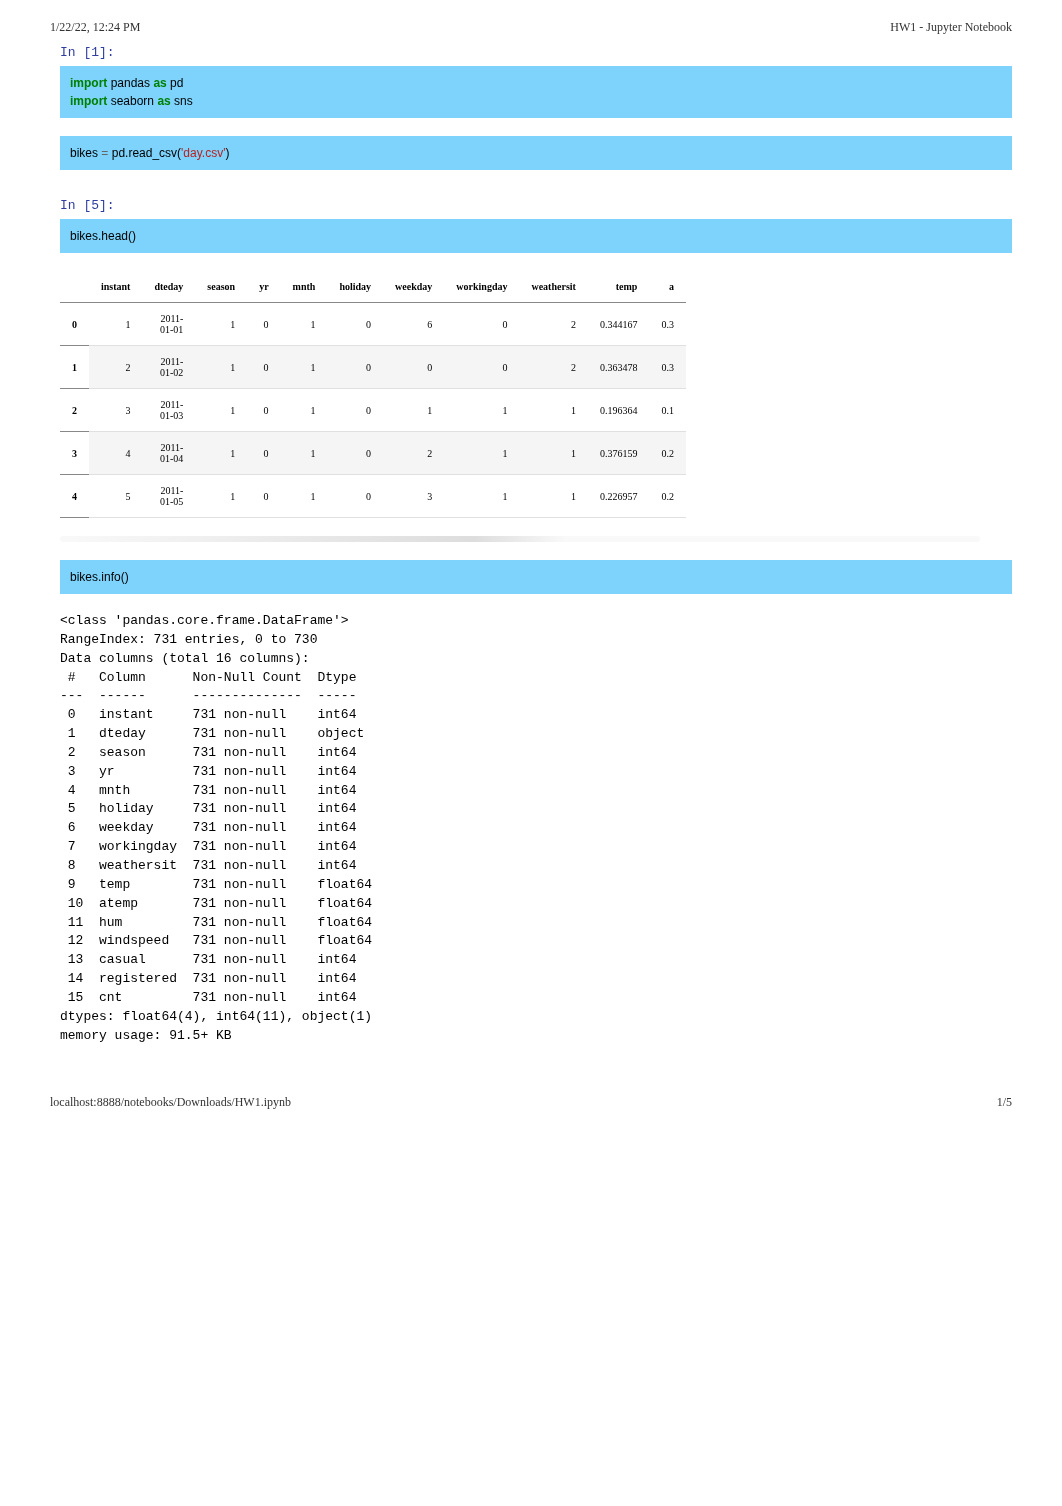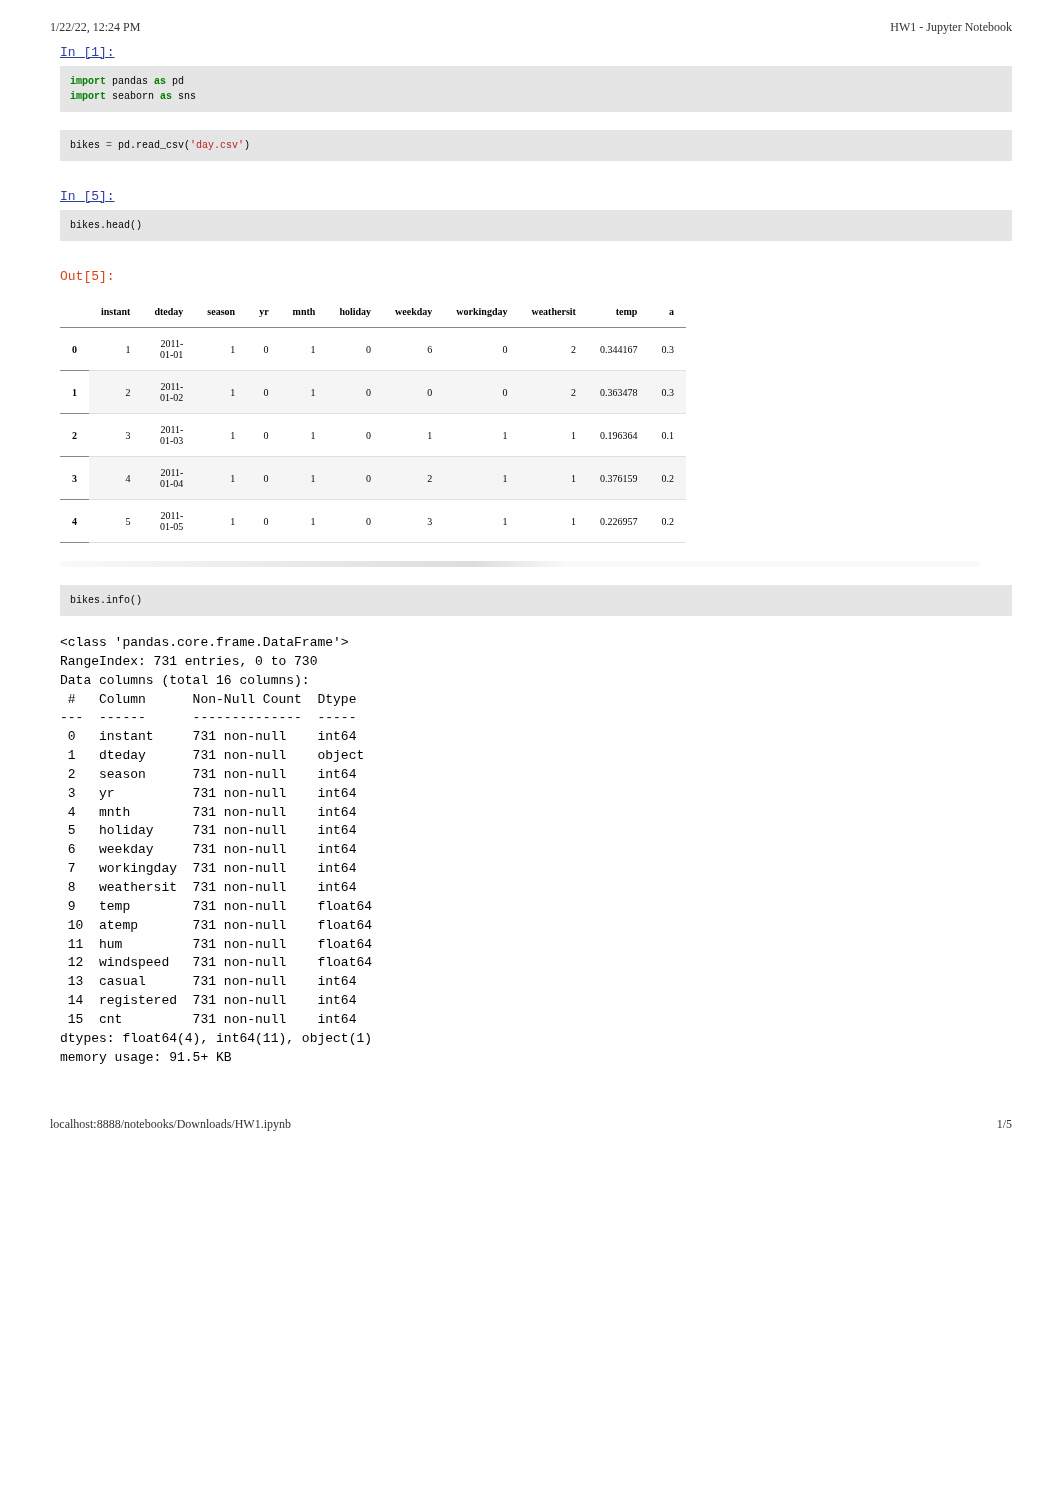--- a/index.html
+++ b/index.html
@@ -21,33 +21,32 @@
     color: #333;
   }
   .notebook {
     padding-left: 10px;
   }
   .prompt {
     color: #303F9F;
     font-family: Menlo, Monaco, 'Courier New', monospace;
     font-size: 13px;
     padding: 10px 0 6px 0;
-    text-decoration: underline;
   }
   .prompt-out {
     color: #D84315;
     font-family: Menlo, Monaco, 'Courier New', monospace;
     font-size: 13px;
     padding: 10px 0 6px 0;
   }
   .code-cell {
-    background: #e5e5e5;
+    background: #7dd3fc;
     padding: 8px 10px;
-    font-family: Liberation Mono, monospace;
-    font-size: 10px;
+    font-family: Liberation Sans, sans-serif;
+    font-size: 12px;
     line-height: 1.5;
     margin-bottom: 18px;
     white-space: pre;
   }
   .tok-kw { color: #008000; font-weight: bold; }
   .tok-str { color: #BA2121; }
   .tok-op { color: #666; }
   .output-table {
     border-collapse: collapse;
     font-size: 10px;
@@ -103,21 +102,20 @@
   <div class="notebook">
 
     <div class="prompt">In [1]:</div>
     <div class="code-cell"><span class="tok-kw">import</span><span> pandas </span><span class="tok-kw">as</span><span> pd</span>
 <span class="tok-kw">import</span><span> seaborn </span><span class="tok-kw">as</span><span> sns</span></div>
 
     <div class="code-cell"><span>bikes </span><span class="tok-op">=</span><span> pd.read_csv(</span><span class="tok-str">'day.csv'</span><span>)</span></div>
 
     <div class="prompt">In [5]:</div>
     <div class="code-cell"><span>bikes.head()</span></div>
-    <div class="prompt-out">Out[5]:</div>
     <table class="output-table">
       <thead>
           <tr id="table-head-row">
             <th></th>
             <th>instant</th>
             <th>dteday</th>
             <th>season</th>
             <th>yr</th>
             <th>mnth</th>
             <th>holiday</th>

